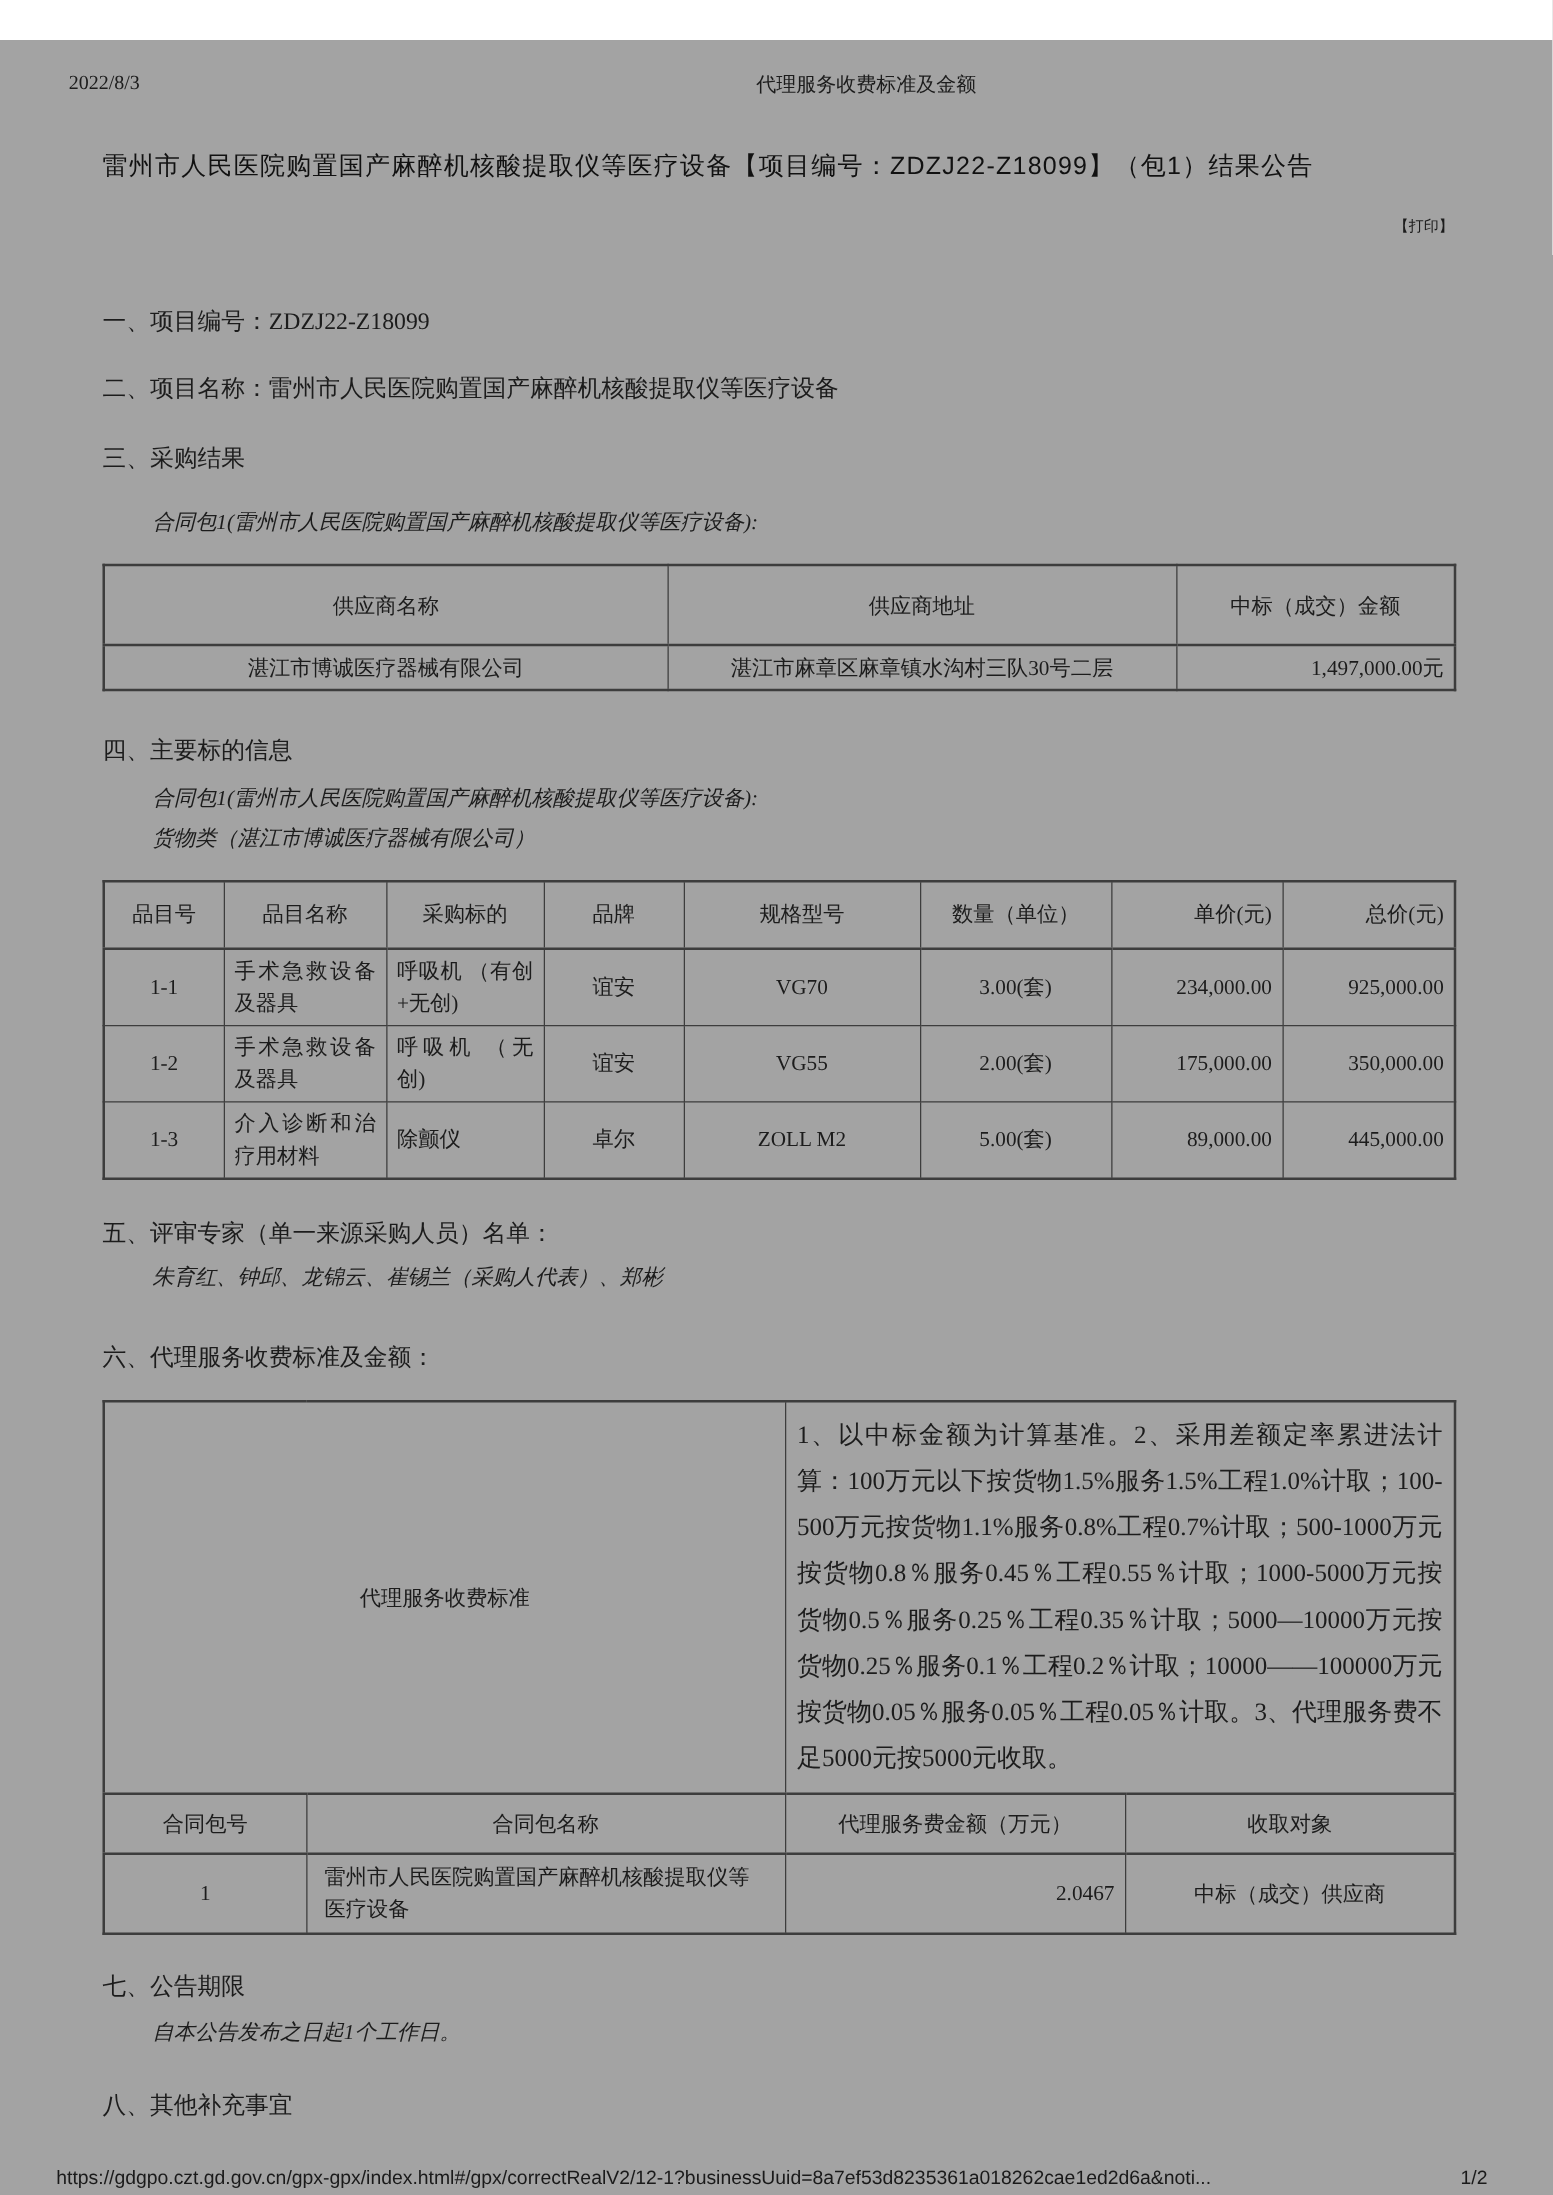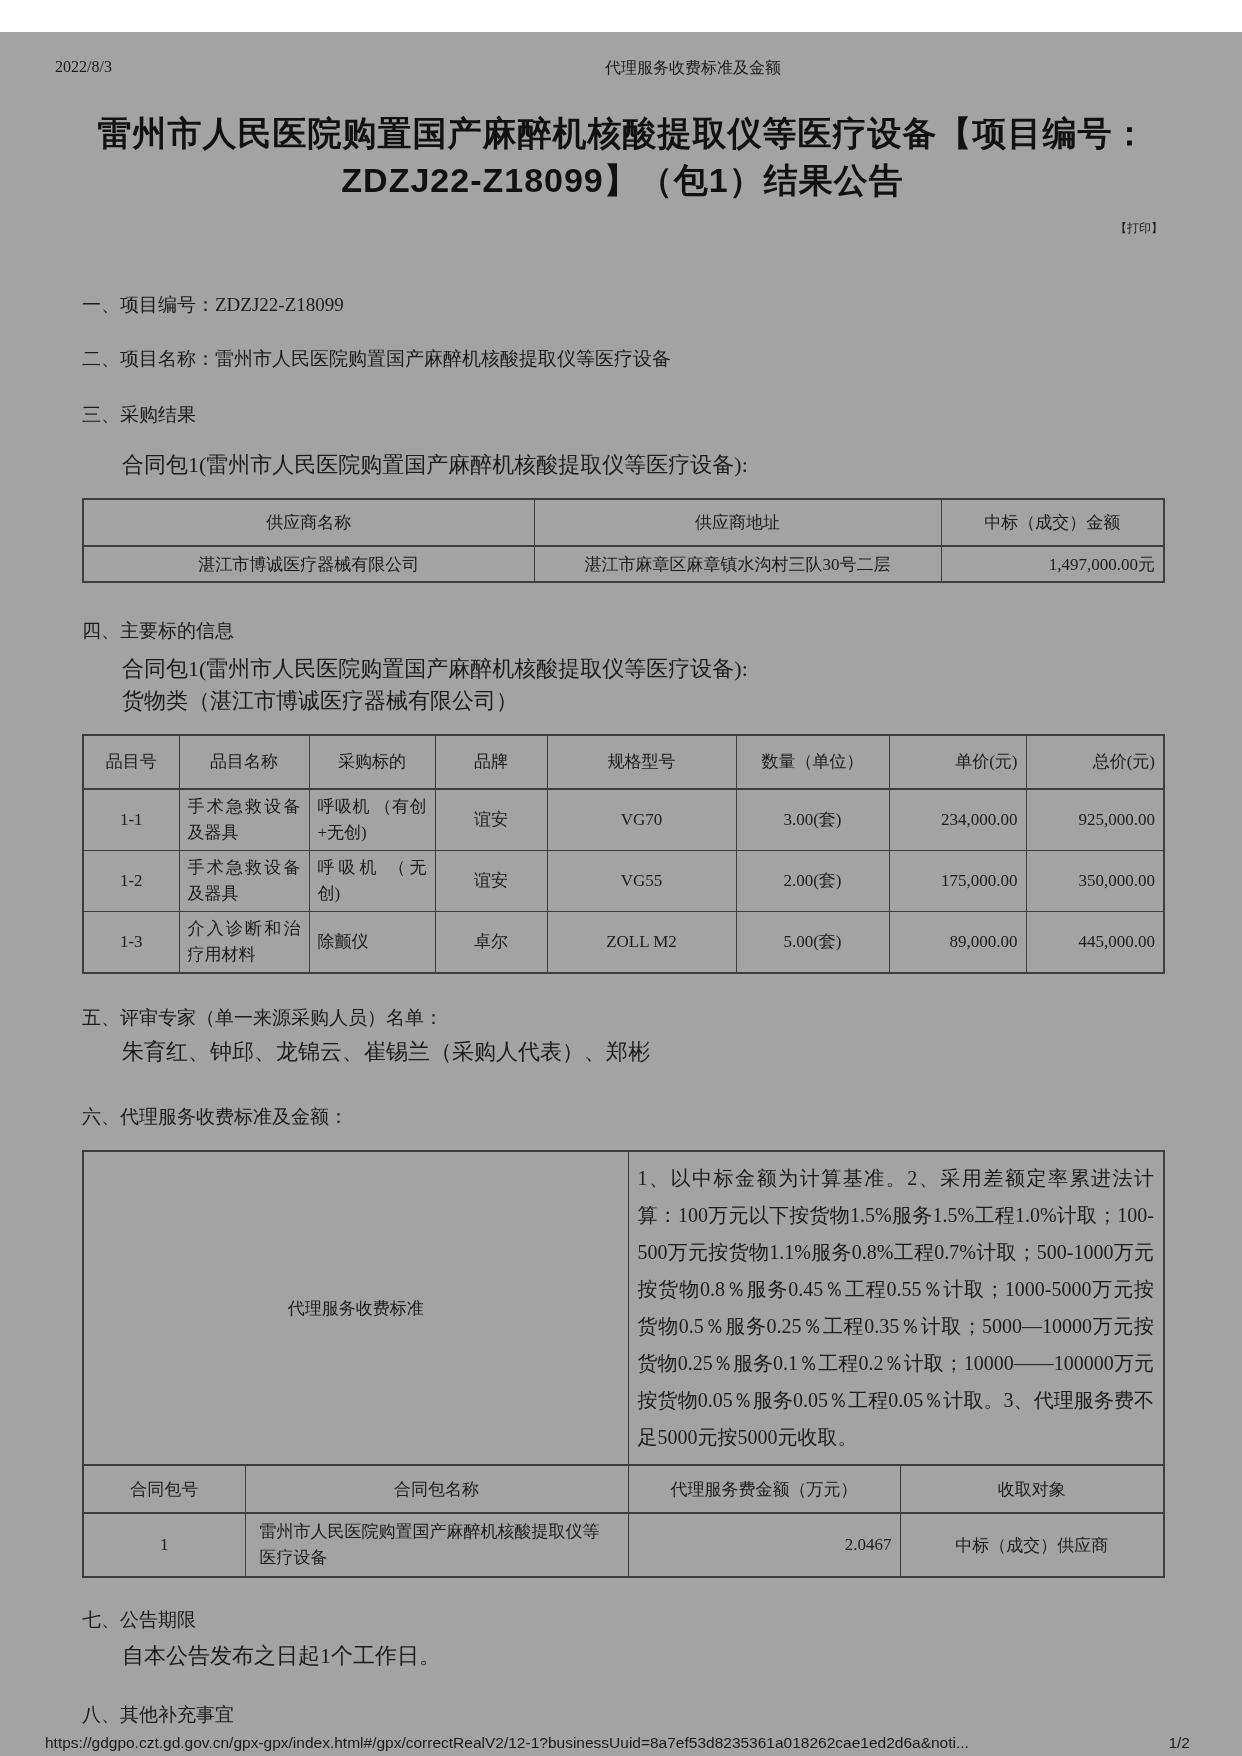--- a/index.html
+++ b/index.html
@@ -17,32 +17,31 @@
   
   .print-header { position: absolute; top: 26px; left: 0; right: 0; height: 22px; font-size: 16px; color: #1c1c1c; }
   .print-date { position: absolute; left: 55px; top: 0; }
   .site-title { position: absolute; left: 693px; top: 0; transform: translateX(-50%); white-space: nowrap; }
 
   .doc { position: absolute; top: 0; left: 82px; width: 1081px; }
 
   h1.title {
     margin: 78px 0 0 0;
     font-family: "Liberation Sans", "DejaVu Sans", sans-serif;
-    font-weight: bold;
-    font-size: 34px;
+    font-weight: normal;
+    font-size: 20px;
     letter-spacing: 1px;
     line-height: 47px;
-    text-align: center;
     color: #111;
   }
   .print-row { margin-top: 16px; text-align: right; font-size: 12px; }
   .print-link { color: #1c1c1c; text-decoration: none; cursor: pointer; }
 
   h2.sec { margin: 0; font-size: 19px; font-weight: normal; line-height: 23px; color: #1c1c1c; }
-  p.indent { margin: 0; padding-left: 40px; font-size: 22px; line-height: 22px; }
+  p.indent { margin: 0; padding-left: 40px; font-size: 17px; line-height: 22px; font-style: italic; }
 
   table.tbl {
     width: 100%;
     border-collapse: collapse;
     table-layout: fixed;
     border: 2px solid #3d3d3d;
   }
   .tbl td {
     border: 1px solid #3d3d3d;
     font-size: 17px;
@@ -50,21 +49,21 @@
     padding: 4px 8px;
     vertical-align: middle;
     text-align: center;
     overflow: hidden;
   }
   .tbl tr.hrow td { border-bottom-width: 2px; }
   .c-num { text-align: right !important; padding-right: 8px !important; }
   .c-just { text-align: justify !important; text-align-last: auto; }
 
   
-  .tbl-result tr.hrow { height: 47px; }
+  .tbl-result tr.hrow { height: 64px; }
   .tbl-result tr.drow { height: 36px; }
 
   
   .tbl-items tr.hrow { height: 54px; }
   .tbl-items tr.drow { height: 59px; }
   .tbl-items td { line-height: 26px; }
 
   
   .tbl-fee tr.bigrow { height: 296px; }
   .tbl-fee tr.hrow2 { height: 48px; }

